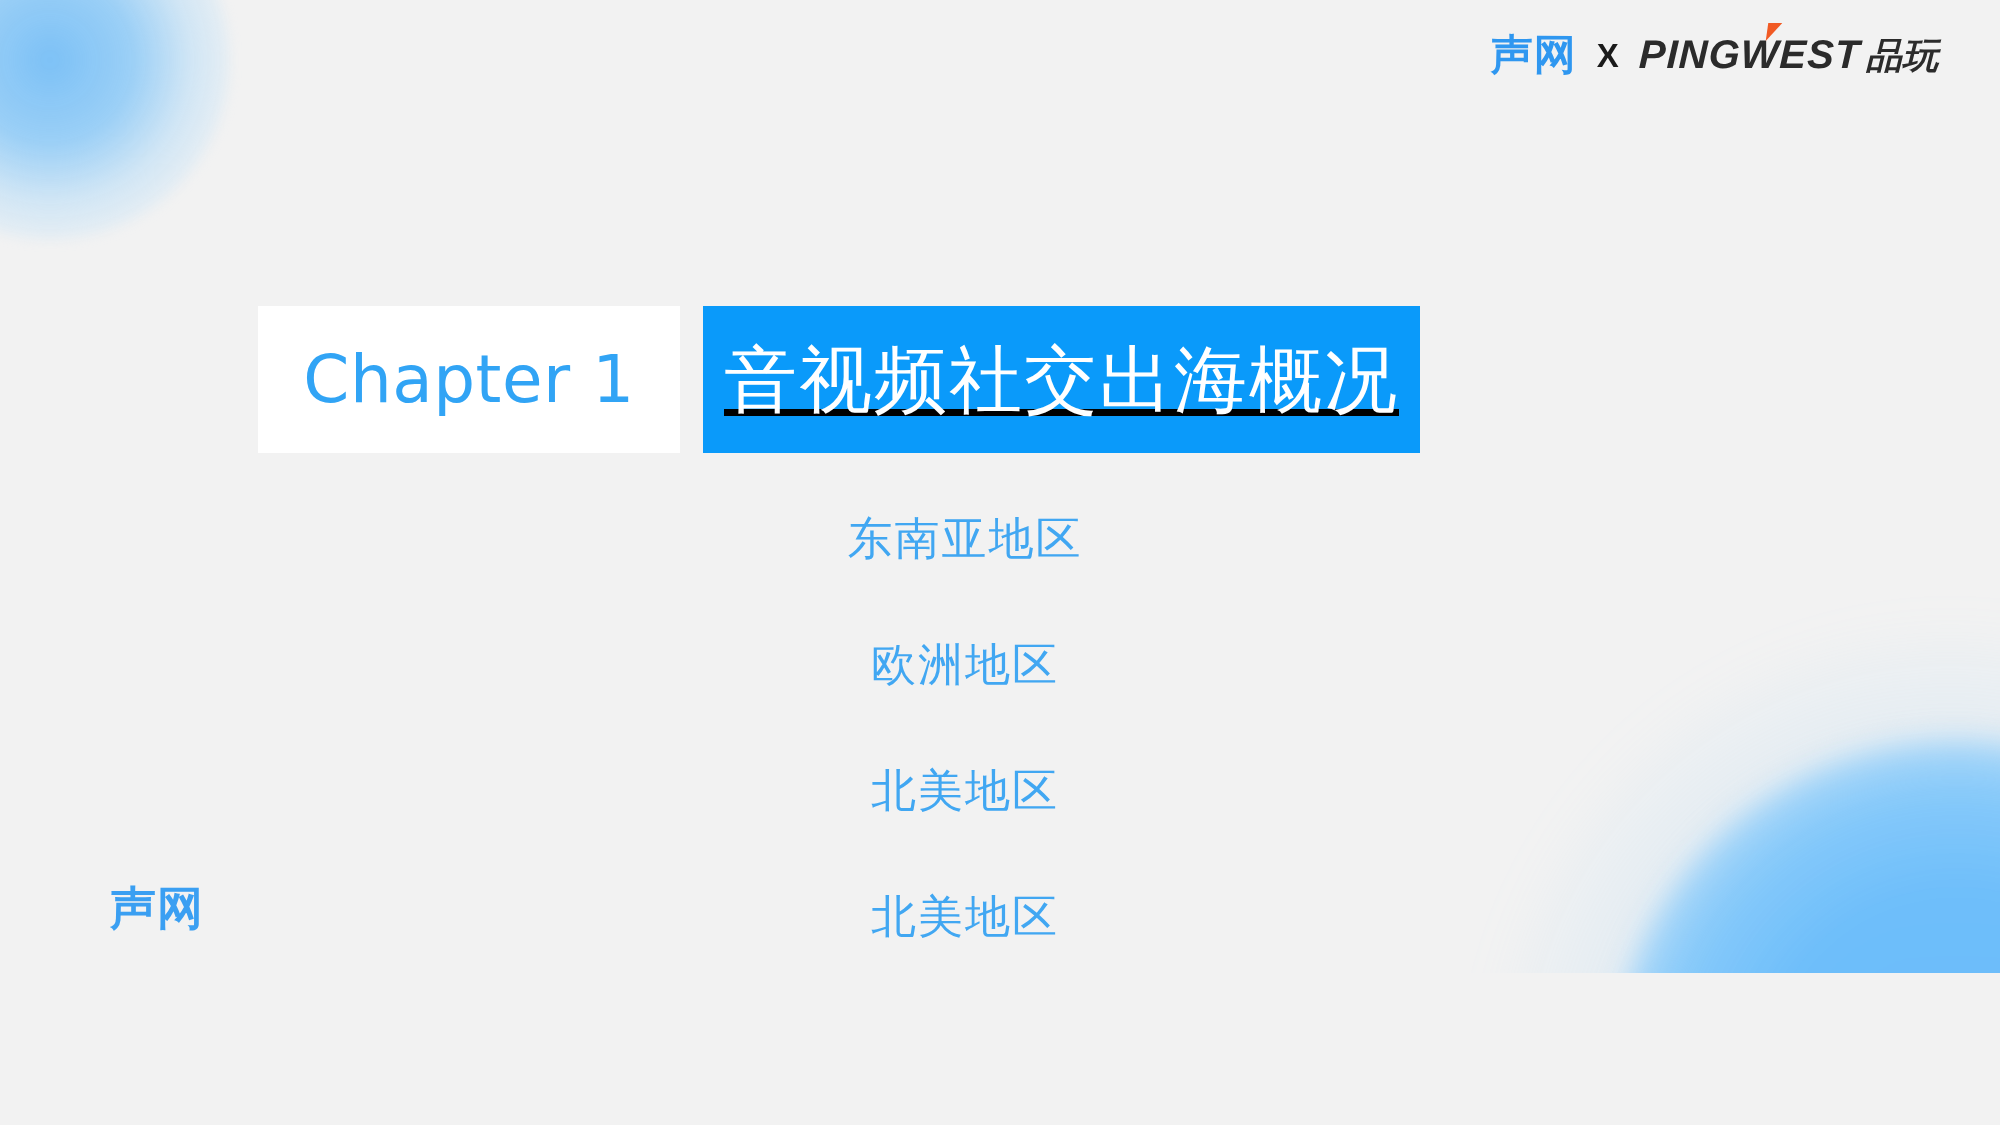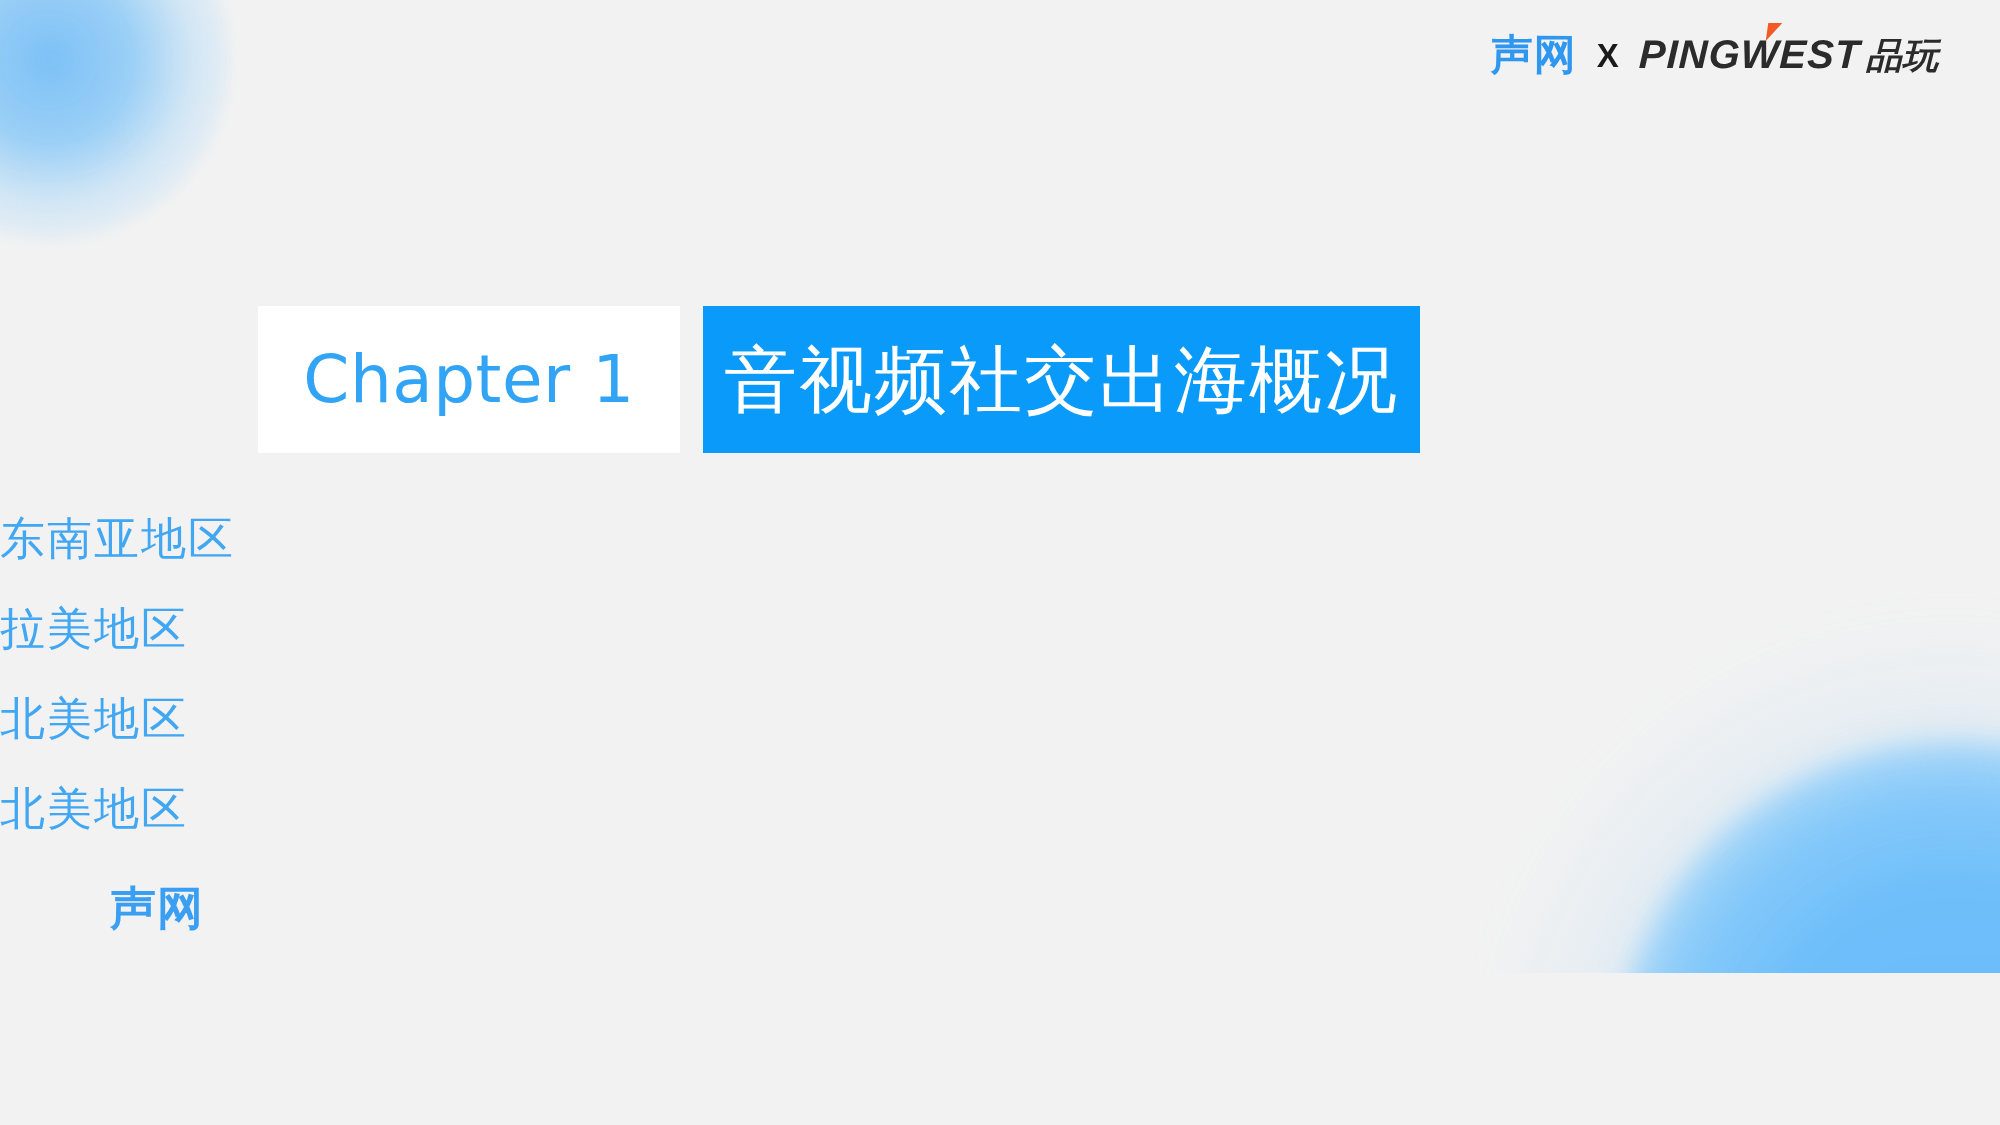--- a/index.html
+++ b/index.html
@@ -153,38 +153,41 @@
     line-height: 1;
     font-family: "DejaVu Sans", "Liberation Sans", sans-serif;
   }
   #chapter-gap { width: 23px; }
   #chapter-title-box {
     background: #0a9afa;
     width: 717px;
     display: flex;
     align-items: center;
     justify-content: center;
+    text-decoration: underline;
   }
   #chapter-title {
     color: #ffffff;
     font-size: 73px;
     font-weight: 400;
     letter-spacing: 2px;
     line-height: 1;
     font-family: "DejaVu Sans", "Liberation Sans", sans-serif;
   }
 
   
   #region-list {
     position: absolute;
     left: 0;
     top: 516px;
     width: 1930px;
     display: flex;
     flex-direction: column;
+    align-items: center;
+    gap: 36px;
   }
   .region-item {
     color: #41a7f2;
     font-size: 45px;
     font-weight: 400;
     letter-spacing: 2px;
     line-height: 1;
     margin-bottom: 45px;
     font-family: "DejaVu Sans", "Liberation Sans", sans-serif;
     white-space: nowrap;
@@ -228,20 +231,20 @@
       <span id="chapter-label">Chapter 1</span>
     </div>
     <div id="chapter-gap"></div>
     <div id="chapter-title-box">
       <span id="chapter-title">音视频社交出海概况</span>
     </div>
   </div>
 
   <div id="region-list">
     <div class="region-item">东南亚地区</div>
-    <div class="region-item">拉美地区</div>
+    <div class="region-item">欧洲地区</div>
     <div class="region-item">北美地区</div>
     <div class="region-item">北美地区</div>
   </div>
 
   <div id="footer-logo">声网</div>
 
 </div>
 
 </body></html>

